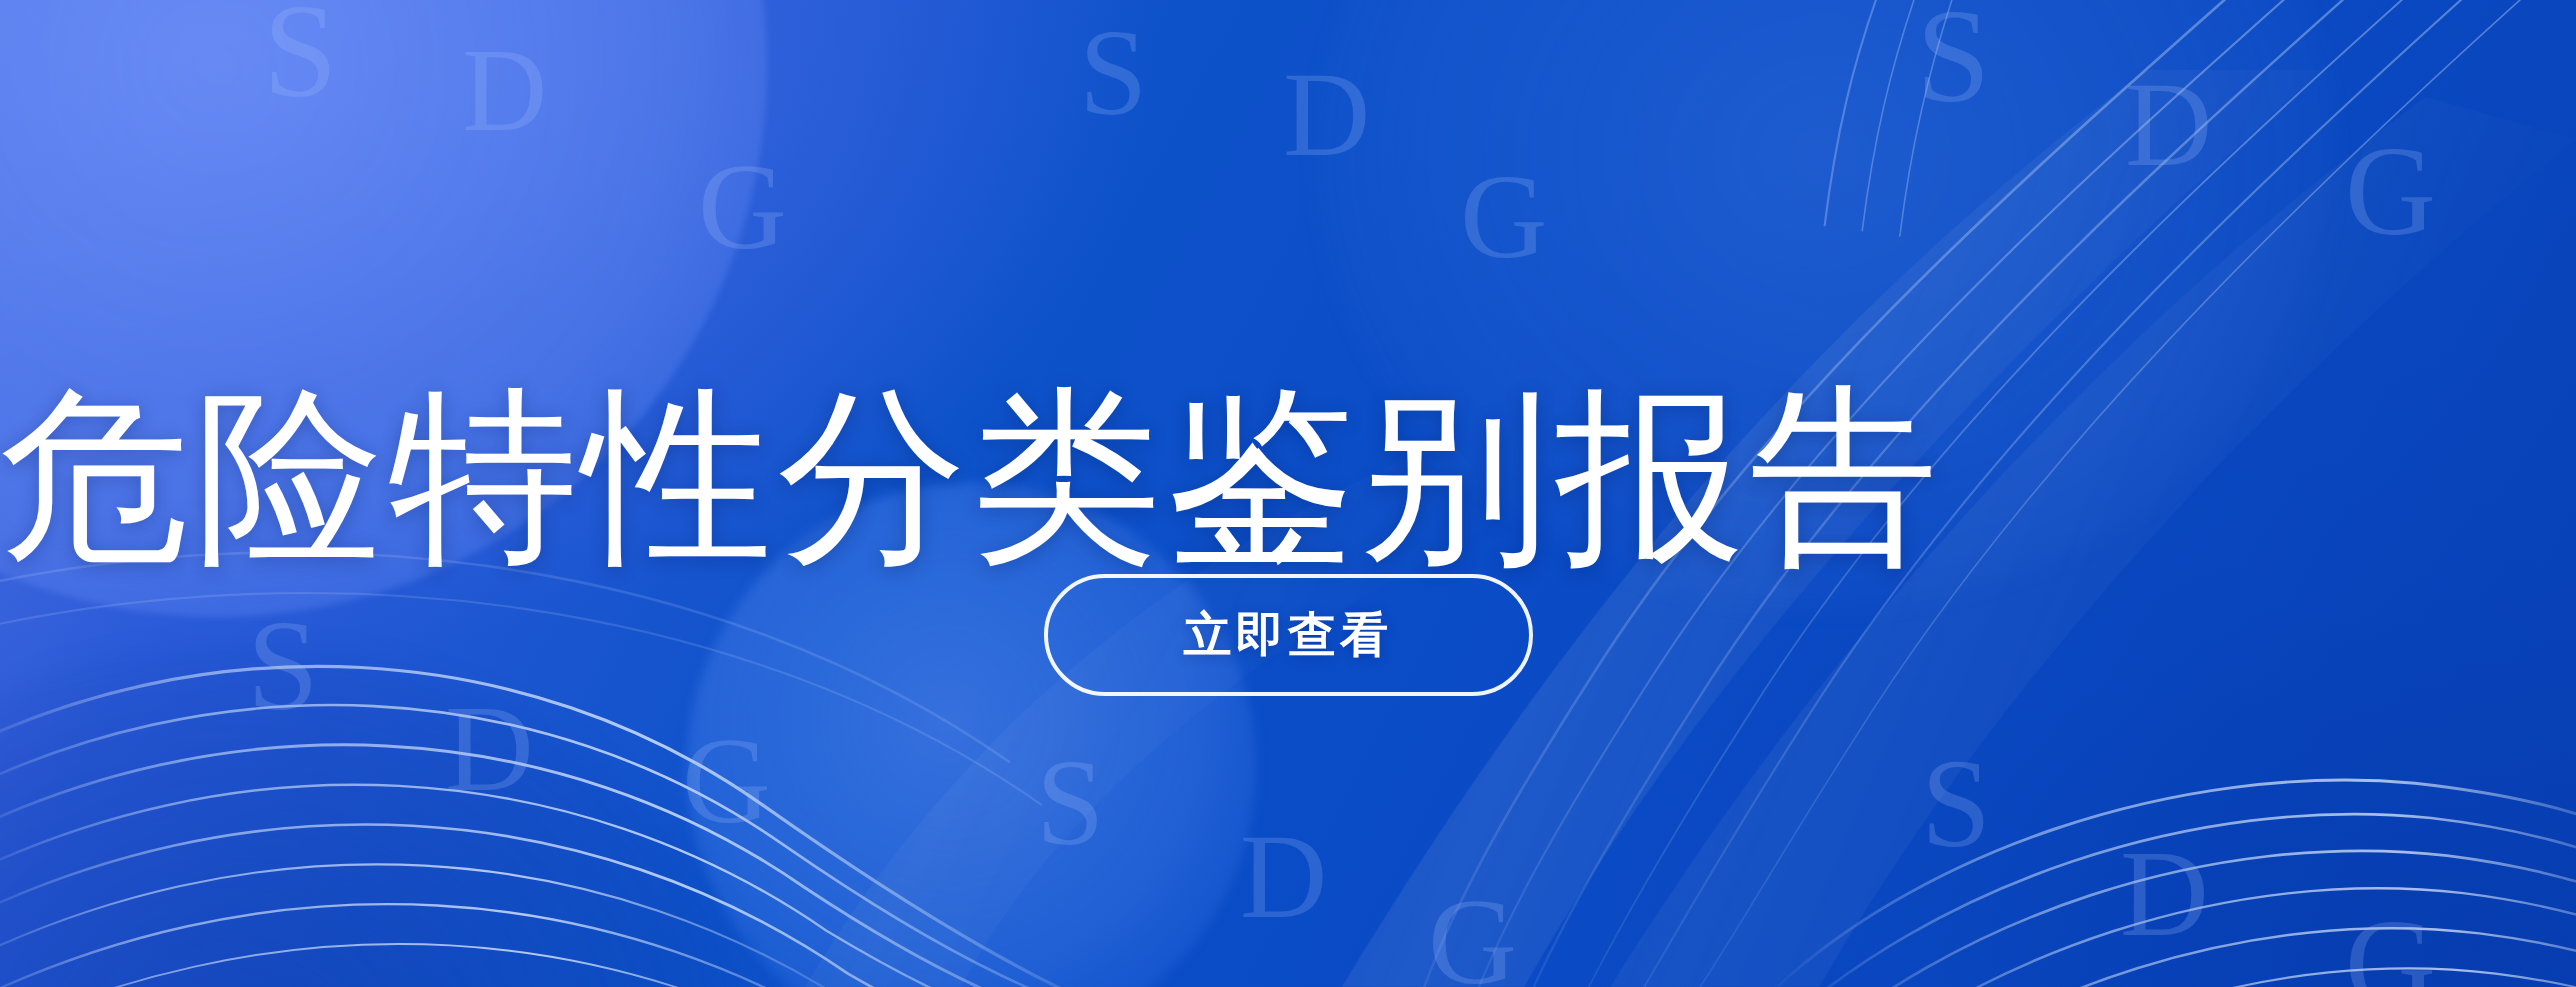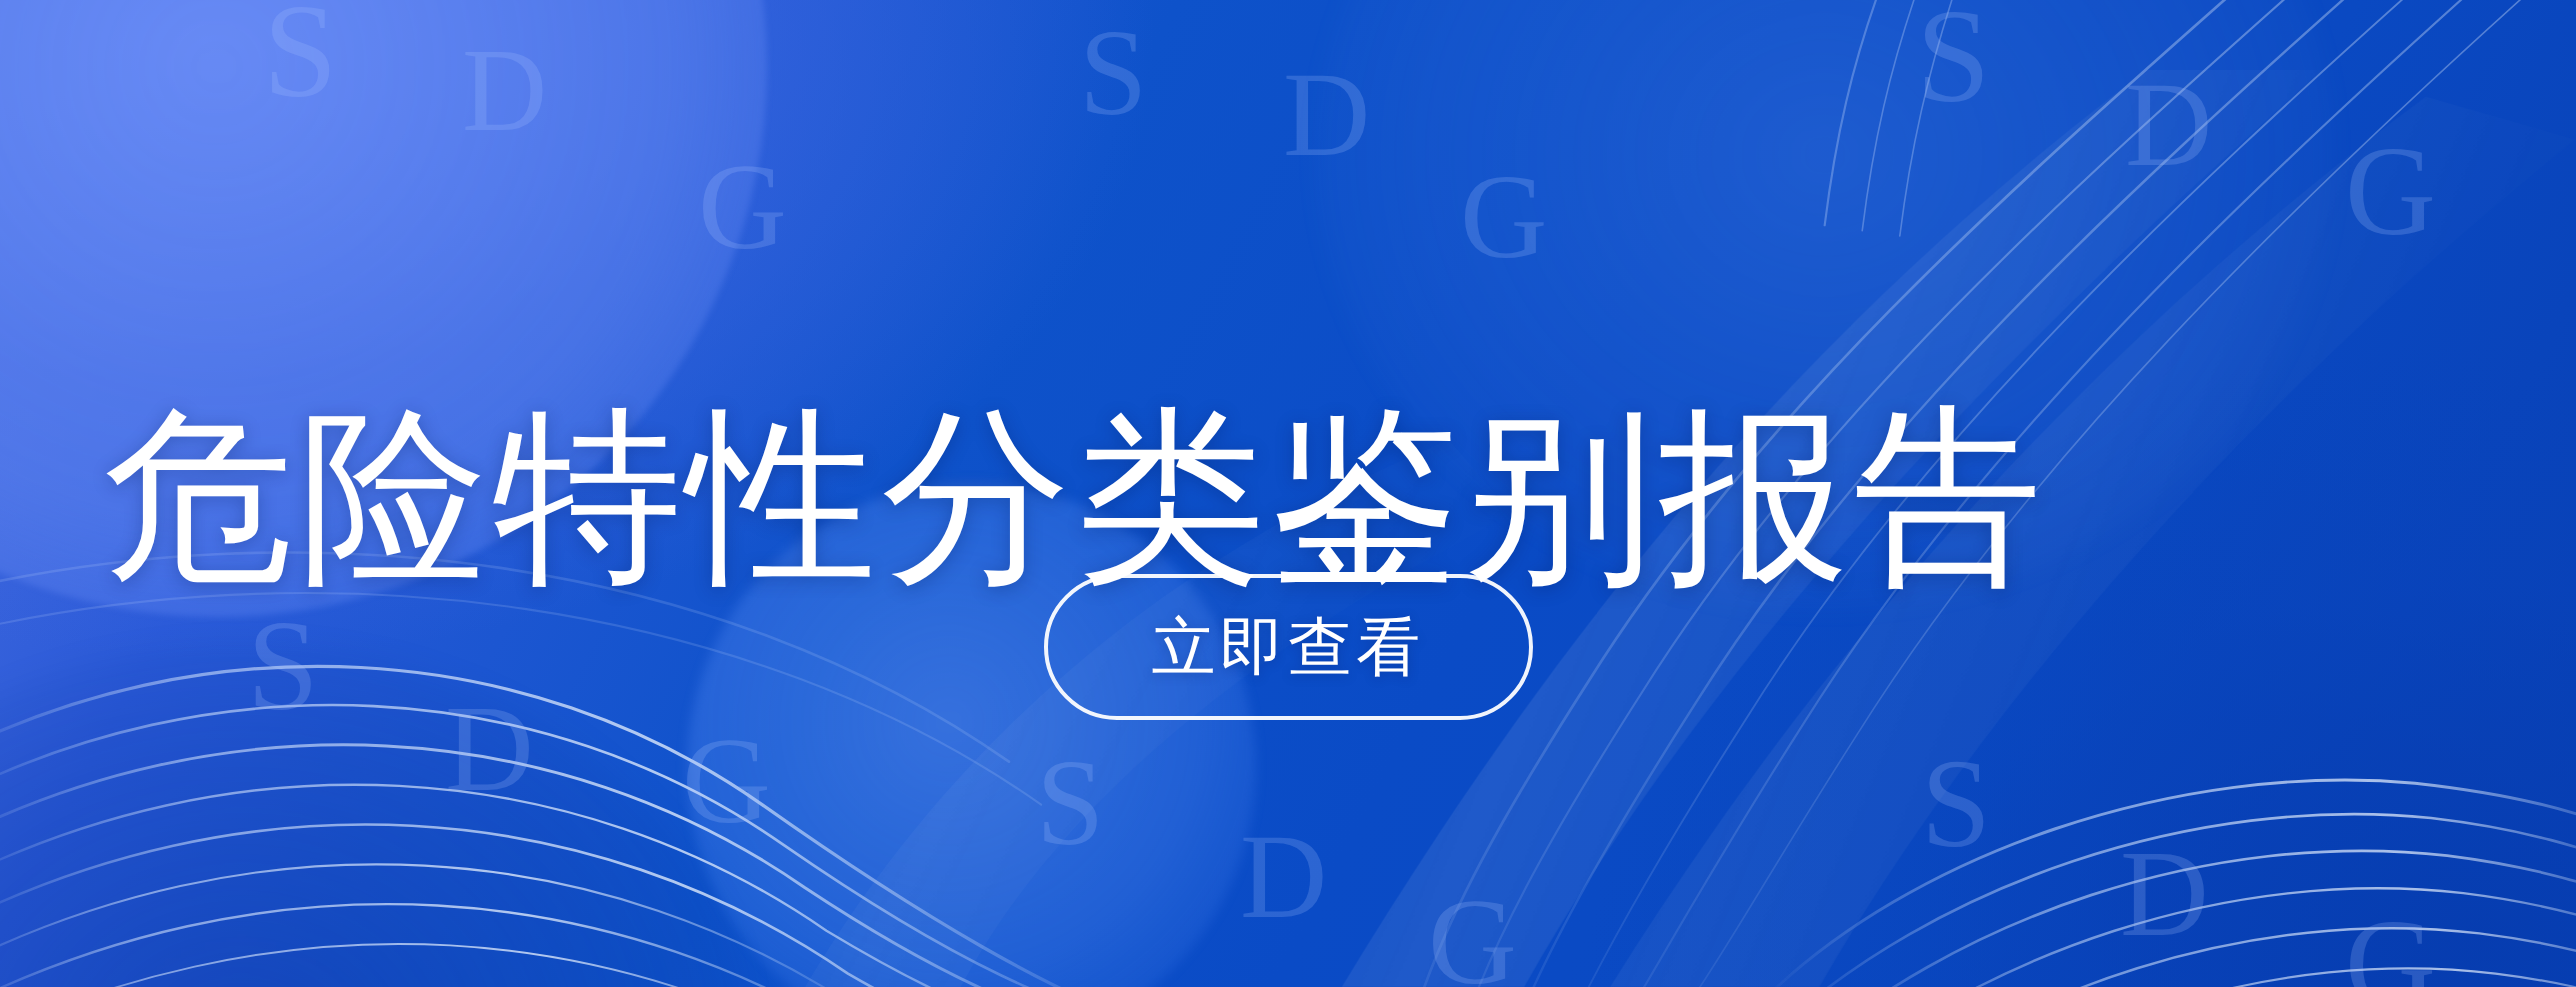--- a/index.html
+++ b/index.html
@@ -67,23 +67,23 @@
     left: 0; top: 0;
     width: 2576px;
     height: 987px;
     pointer-events: none;
   }
 
   
   #title-row {
     position: absolute;
     left: 0;
-    top: 268px;
+    top: 248px;
     width: 2152px;
-    text-align: center;
+    text-align: left;
     z-index: 8;
   }
   #page-title {
     display: inline-block;
     color: #ffffff;
     font-size: 189px;
     font-weight: 400;
     letter-spacing: 5.4px;
     line-height: 1.08;
     white-space: nowrap;
@@ -99,27 +99,27 @@
     width: 2576px;
     text-align: center;
     z-index: 9;
   }
   #cta-button {
     display: inline-flex;
     align-items: center;
     justify-content: center;
     box-sizing: border-box;
     width: 489px;
-    height: 146px;
+    height: 122px;
     border: 4.8px solid rgba(255,255,255,0.94);
     border-radius: 75px;
     background: transparent;
     color: #ffffff;
-    font-size: 64px;
-    font-weight: 400;
+    font-size: 48px;
+    font-weight: 700;
     letter-spacing: 4.3px;
     white-space: nowrap;
     font-family: "DejaVu Sans", "Liberation Sans", sans-serif;
     text-shadow: 0 2.1px 10.7px rgba(2,26,88,0.28);
     cursor: pointer;
     padding: 0;
   }
 </style>
 </head>
 <body>

